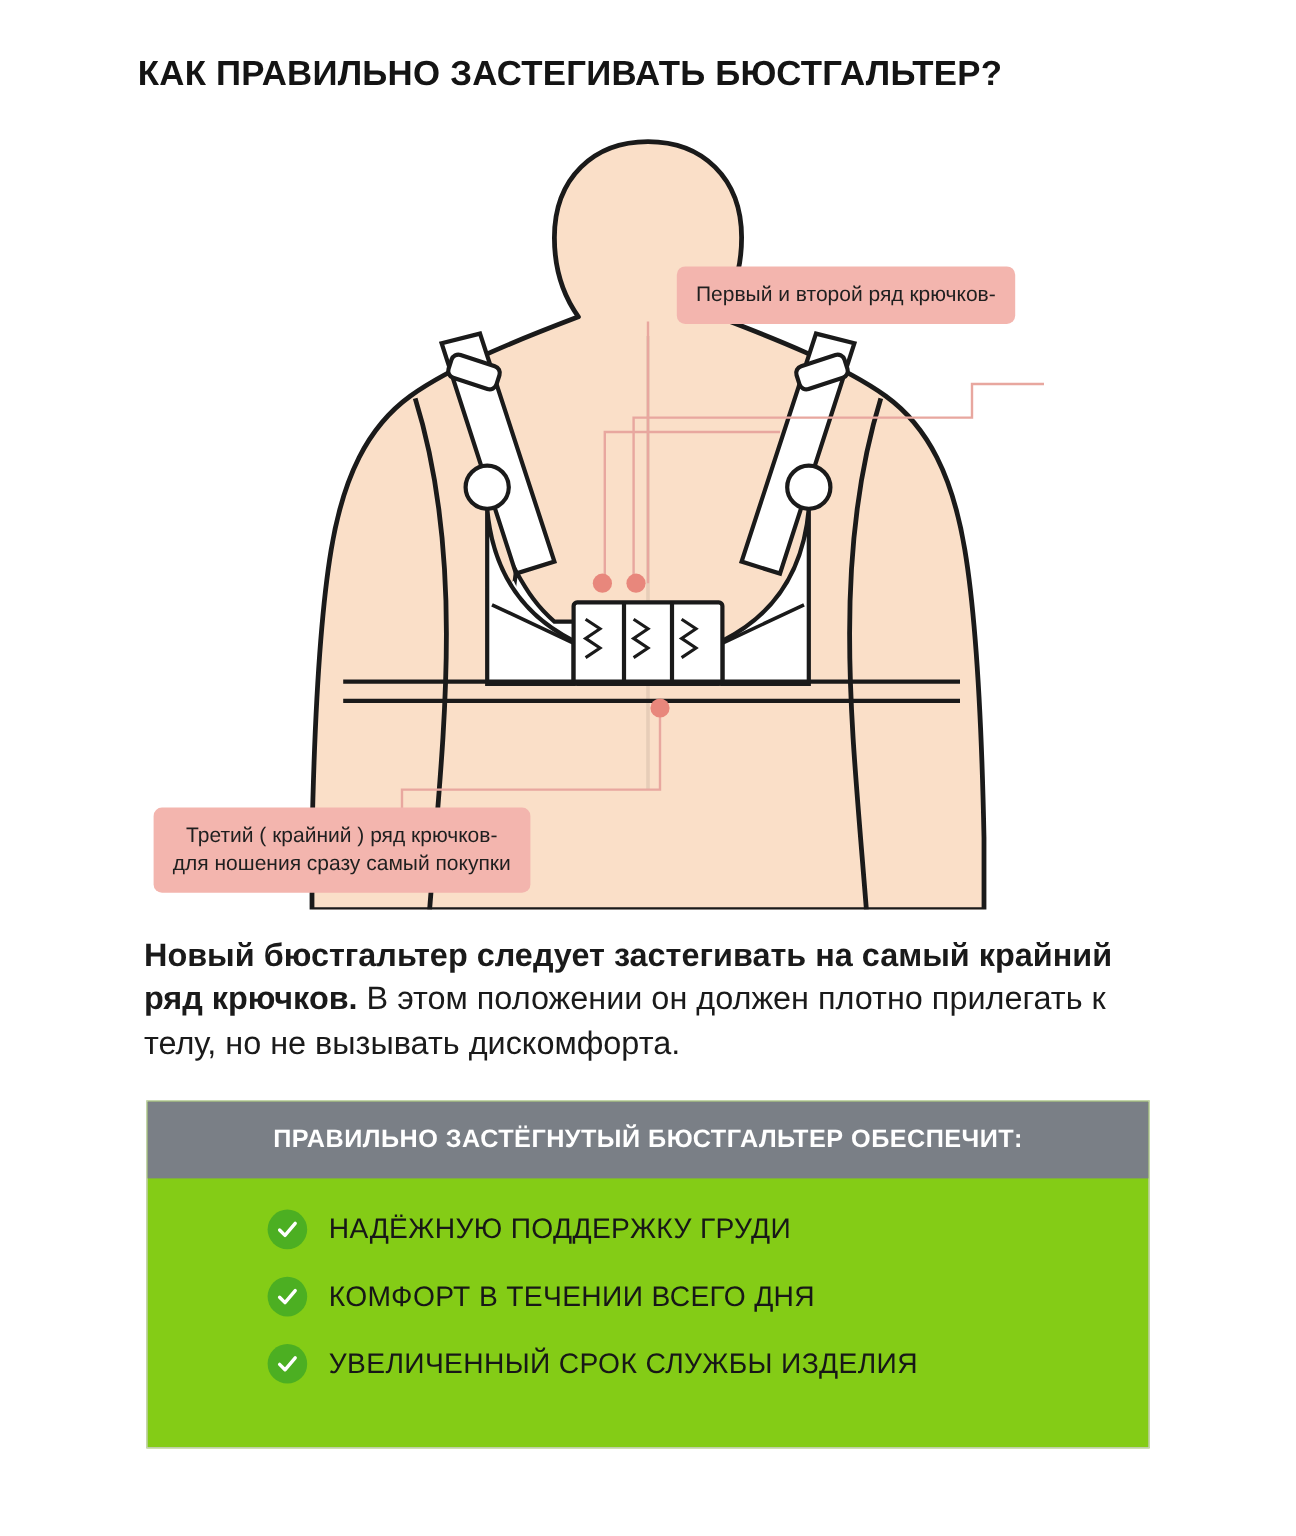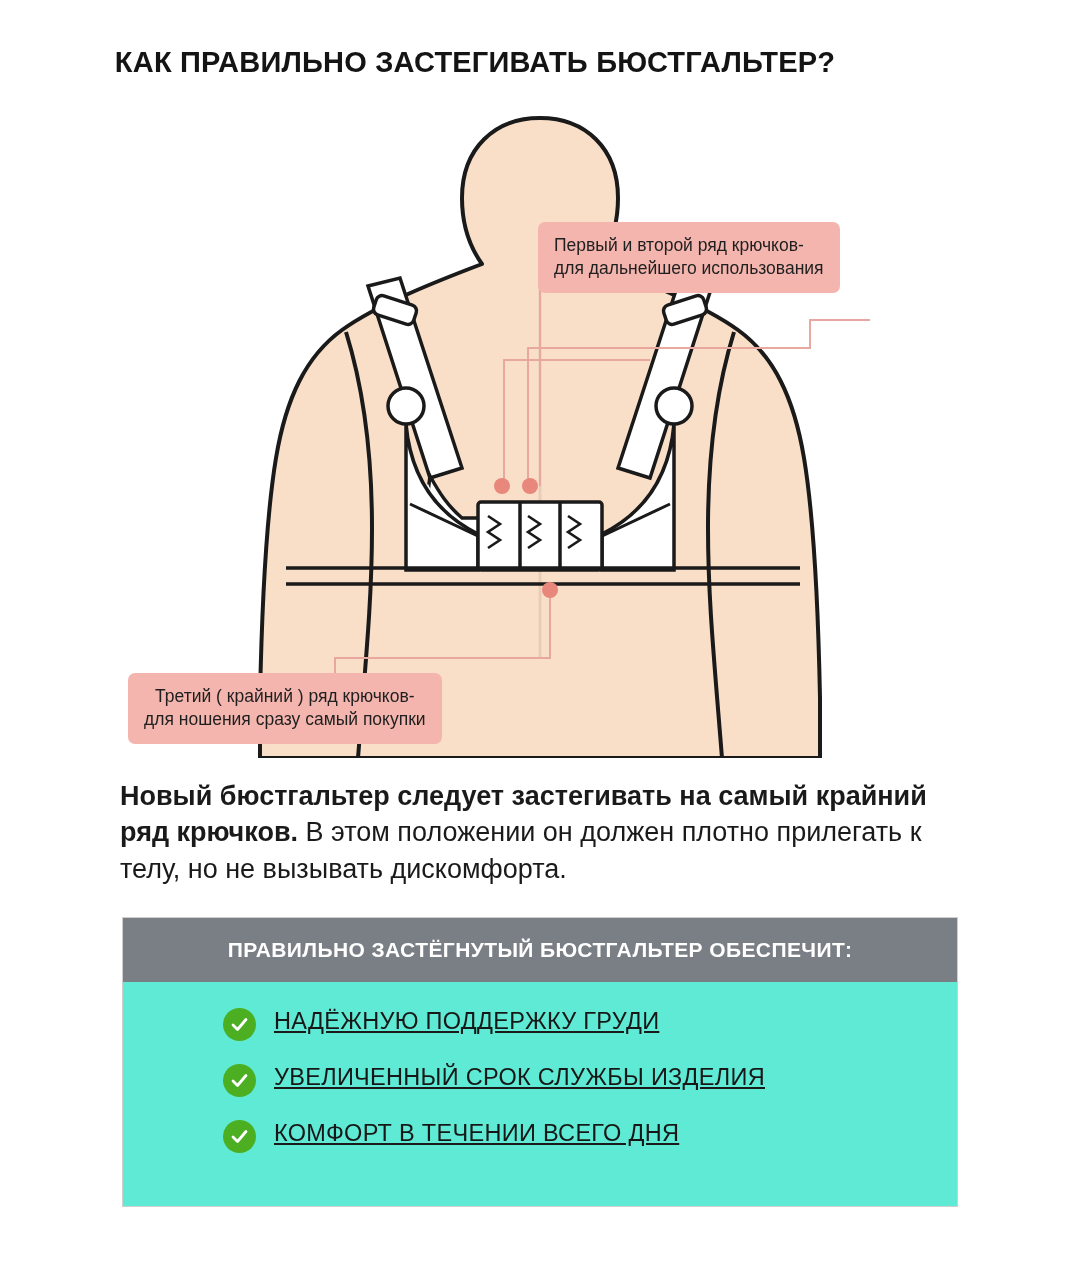--- a/index.html
+++ b/index.html
@@ -53,21 +53,21 @@
     background: #f3b5ae;
     border-radius: 7px;
     padding: 12px 16px 13px 16px;
     font-size: 17.5px;
     line-height: 1.32;
     color: #1f1f1f;
     white-space: nowrap;
   }
   .callout-top {
     top: 222px;
-    left: 538px;
+    left: 564px;
   }
   .callout-bottom {
     top: 673px;
     left: 128px;
     text-align: center;
   }
 
   
   .para {
     position: absolute;
@@ -84,40 +84,40 @@
 
   
   .panel {
     position: absolute;
     top: 917px;
     left: 122px;
     width: 836px;
     height: 290px;
     border: 1px solid #cfcfcf;
     box-sizing: border-box;
-    background: #5eead4;
+    background: #84cc16;
   }
   .panel-header {
     background: #7a7f86;
     color: #ffffff;
     height: 64px;
     display: flex;
     align-items: center;
     justify-content: center;
     font-size: 21px;
     font-weight: bold;
     letter-spacing: 0.4px;
   }
   .panel-body {
     padding: 26px 0 0 100px;
   }
   .benefit {
     display: flex;
+    align-items: center;
     margin-bottom: 23px;
-    text-decoration: underline;
   }
   .check {
     width: 33px;
     height: 33px;
     border-radius: 50%;
     background: #4caf22;
     display: inline-flex;
     align-items: center;
     justify-content: center;
     margin-right: 18px;
@@ -209,21 +209,20 @@
       <g fill="#e8877c">
         <circle cx="392" cy="388" r="8"></circle>
         <circle cx="420" cy="388" r="8"></circle>
         <circle cx="440" cy="492" r="8"></circle>
       </g>
     </svg>
   </div>
 
   <div class="callout callout-top">
     <div>Первый и второй ряд крючков-</div>
-    <div>для дальнейшего использования</div>
   </div>
 
   <div class="callout callout-bottom">
     <div>Третий ( крайний ) ряд крючков-</div>
     <div>для ношения сразу самый покупки</div>
   </div>
 
   <div class="para">
     <b>Новый бюстгальтер следует застегивать на самый крайний ряд крючков.</b><span> В этом положении он должен плотно прилегать к телу, но не вызывать дискомфорта.</span>
   </div>
@@ -240,28 +239,28 @@
         </span>
         <span class="benefit-label">НАДЁЖНУЮ ПОДДЕРЖКУ ГРУДИ</span>
       </div>
 
       <div class="benefit">
         <span class="check">
           <svg width="19" height="19" viewBox="0 0 19 19">
               <path d="M3 10 L7.5 14.5 L16 4.5" fill="none" stroke="#ffffff" stroke-width="2.8" stroke-linecap="round" stroke-linejoin="round"></path>
             </svg>
         </span>
-        <span class="benefit-label">УВЕЛИЧЕННЫЙ СРОК СЛУЖБЫ ИЗДЕЛИЯ</span>
+        <span class="benefit-label">КОМФОРТ В ТЕЧЕНИИ ВСЕГО  ДНЯ</span>
       </div>
 
       <div class="benefit">
         <span class="check">
           <svg width="19" height="19" viewBox="0 0 19 19">
               <path d="M3 10 L7.5 14.5 L16 4.5" fill="none" stroke="#ffffff" stroke-width="2.8" stroke-linecap="round" stroke-linejoin="round"></path>
             </svg>
         </span>
-        <span class="benefit-label">КОМФОРТ В ТЕЧЕНИИ ВСЕГО  ДНЯ</span>
+        <span class="benefit-label">УВЕЛИЧЕННЫЙ СРОК СЛУЖБЫ ИЗДЕЛИЯ</span>
       </div>
 
     </div>
   </div>
 
 </div>
 
 </body></html>

